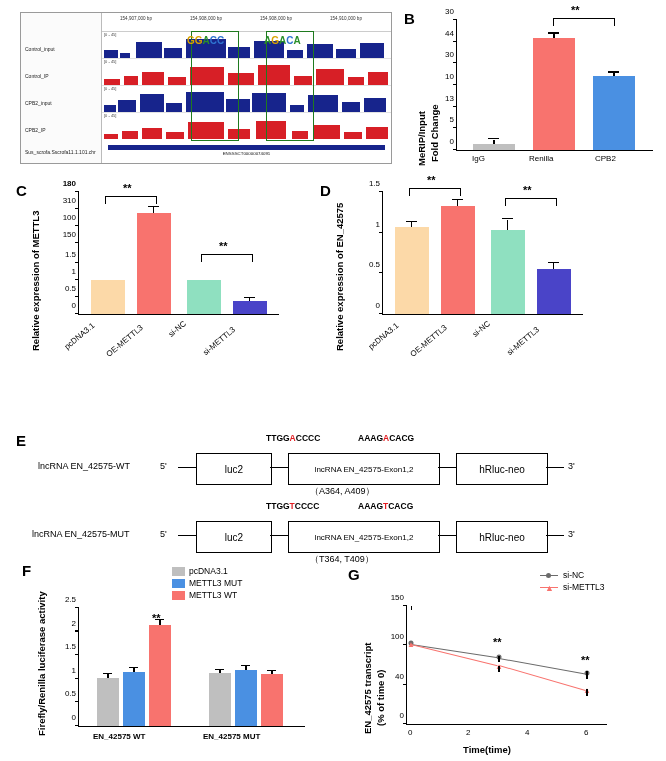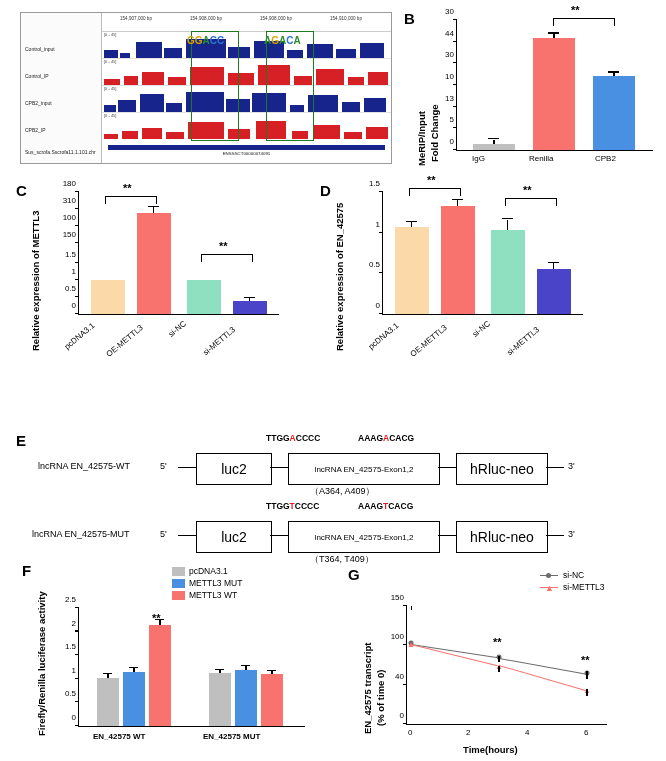--- a/index.html
+++ b/index.html
@@ -37,21 +37,21 @@
   .ytick{position:absolute;right:100%;font-size:8px;transform:translateY(-50%);padding-right:3px;white-space:nowrap;}
   .ytickmark{position:absolute;right:100%;width:4px;height:1.2px;background:#000;}
   .xlab{position:absolute;font-size:8px;white-space:nowrap;transform-origin:right center;}
   .ylabel{position:absolute;font-size:9.5px;font-weight:bold;transform:rotate(-90deg);transform-origin:left top;white-space:nowrap;}
   .sigline{position:absolute;border-top:1.2px solid #000;border-left:1.2px solid #000;border-right:1.2px solid #000;}
   .legend-item{display:flex;align-items:center;margin-bottom:2px;font-size:8.5px;}
   .legend-swatch{width:13px;height:9px;margin-right:4px;}
 
   
   #panelE{position:absolute;left:20px;top:425px;width:626px;height:135px;}
-  .ebox{position:absolute;border:1.2px solid #000;background:#fff;display:flex;align-items:center;justify-content:center;font-size:14px;}
+  .ebox{position:absolute;border:1.2px solid #000;background:#fff;display:flex;align-items:center;justify-content:center;font-size:10px;}
   .eline{position:absolute;height:1.2px;background:#000;}
   .etxt{position:absolute;font-size:9px;white-space:nowrap;}
   .seqtxt{position:absolute;font-size:8.5px;font-weight:bold;white-space:nowrap;}
   .redc{color:#e21c21;}
 
   
   .dot{position:absolute;width:5px;height:5px;border-radius:50%;transform:translate(-50%,-50%);}
   .lineseg{position:absolute;height:1.4px;transform-origin:left center;}
 </style>
 </head>
@@ -204,21 +204,21 @@
     <div class="ytick" style="bottom:28%;">1</div>
     <div class="ytickmark" style="bottom:28%;"></div>
     <div class="ytick" style="bottom:42%;">1.5</div>
     <div class="ytickmark" style="bottom:42%;"></div>
     <div class="ytick" style="bottom:58%;">150</div>
     <div class="ytickmark" style="bottom:58%;"></div>
     <div class="ytick" style="bottom:72%;">100</div>
     <div class="ytickmark" style="bottom:72%;"></div>
     <div class="ytick" style="bottom:86%;">310</div>
     <div class="ytickmark" style="bottom:86%;"></div>
-    <div class="ytick" style="bottom:100%;">180</div>
+    <div class="ytick" style="bottom:100%;font-weight:bold;">180</div>
     <div class="ytickmark" style="bottom:100%;"></div>
 
     <div class="bar" style="left:12px;width:34px;height:28%;background:#fcd9a8;"></div>
     <div class="bar" style="left:58px;width:34px;height:82.5%;background:#f8736e;"></div>
     <div class="errbar" style="left:74px;bottom:82.5%;height:6px;"></div>
     <div class="errcap" style="left:69px;bottom:87.5%;width:11px;"></div>
     <div class="bar" style="left:108px;width:34px;height:28%;background:#8fe0c0;"></div>
     <div class="bar" style="left:154px;width:34px;height:10.6%;background:#4a44c8;"></div>
     <div class="errbar" style="left:170px;bottom:10.6%;height:3px;"></div>
     <div class="errcap" style="left:165px;bottom:13%;width:11px;"></div>
@@ -419,15 +419,15 @@
     <div class="errbar" style="left:179.4px;bottom:28px;height:7px;"></div>
 
     <div class="sig" style="position:absolute;left:86px;top:30px;">**</div>
     <div class="sig" style="position:absolute;left:174px;top:48px;">**</div>
 
     <div style="position:absolute;left:4px;top:0;width:1.2px;height:4px;background:#000;bottom:-4px;"></div>
     <div class="xlab" style="left:1px;top:122px;">0</div>
     <div class="xlab" style="left:59px;top:122px;">2</div>
     <div class="xlab" style="left:118px;top:122px;">4</div>
     <div class="xlab" style="left:177px;top:122px;">6</div>
-    <div class="xlab" style="left:56px;top:138px;font-weight:bold;font-size:9.5px;">Time(hours)</div>
+    <div class="xlab" style="left:56px;top:138px;font-weight:bold;font-size:9.5px;">Time(time)</div>
   </div>
 </div>
 
 </body></html>

